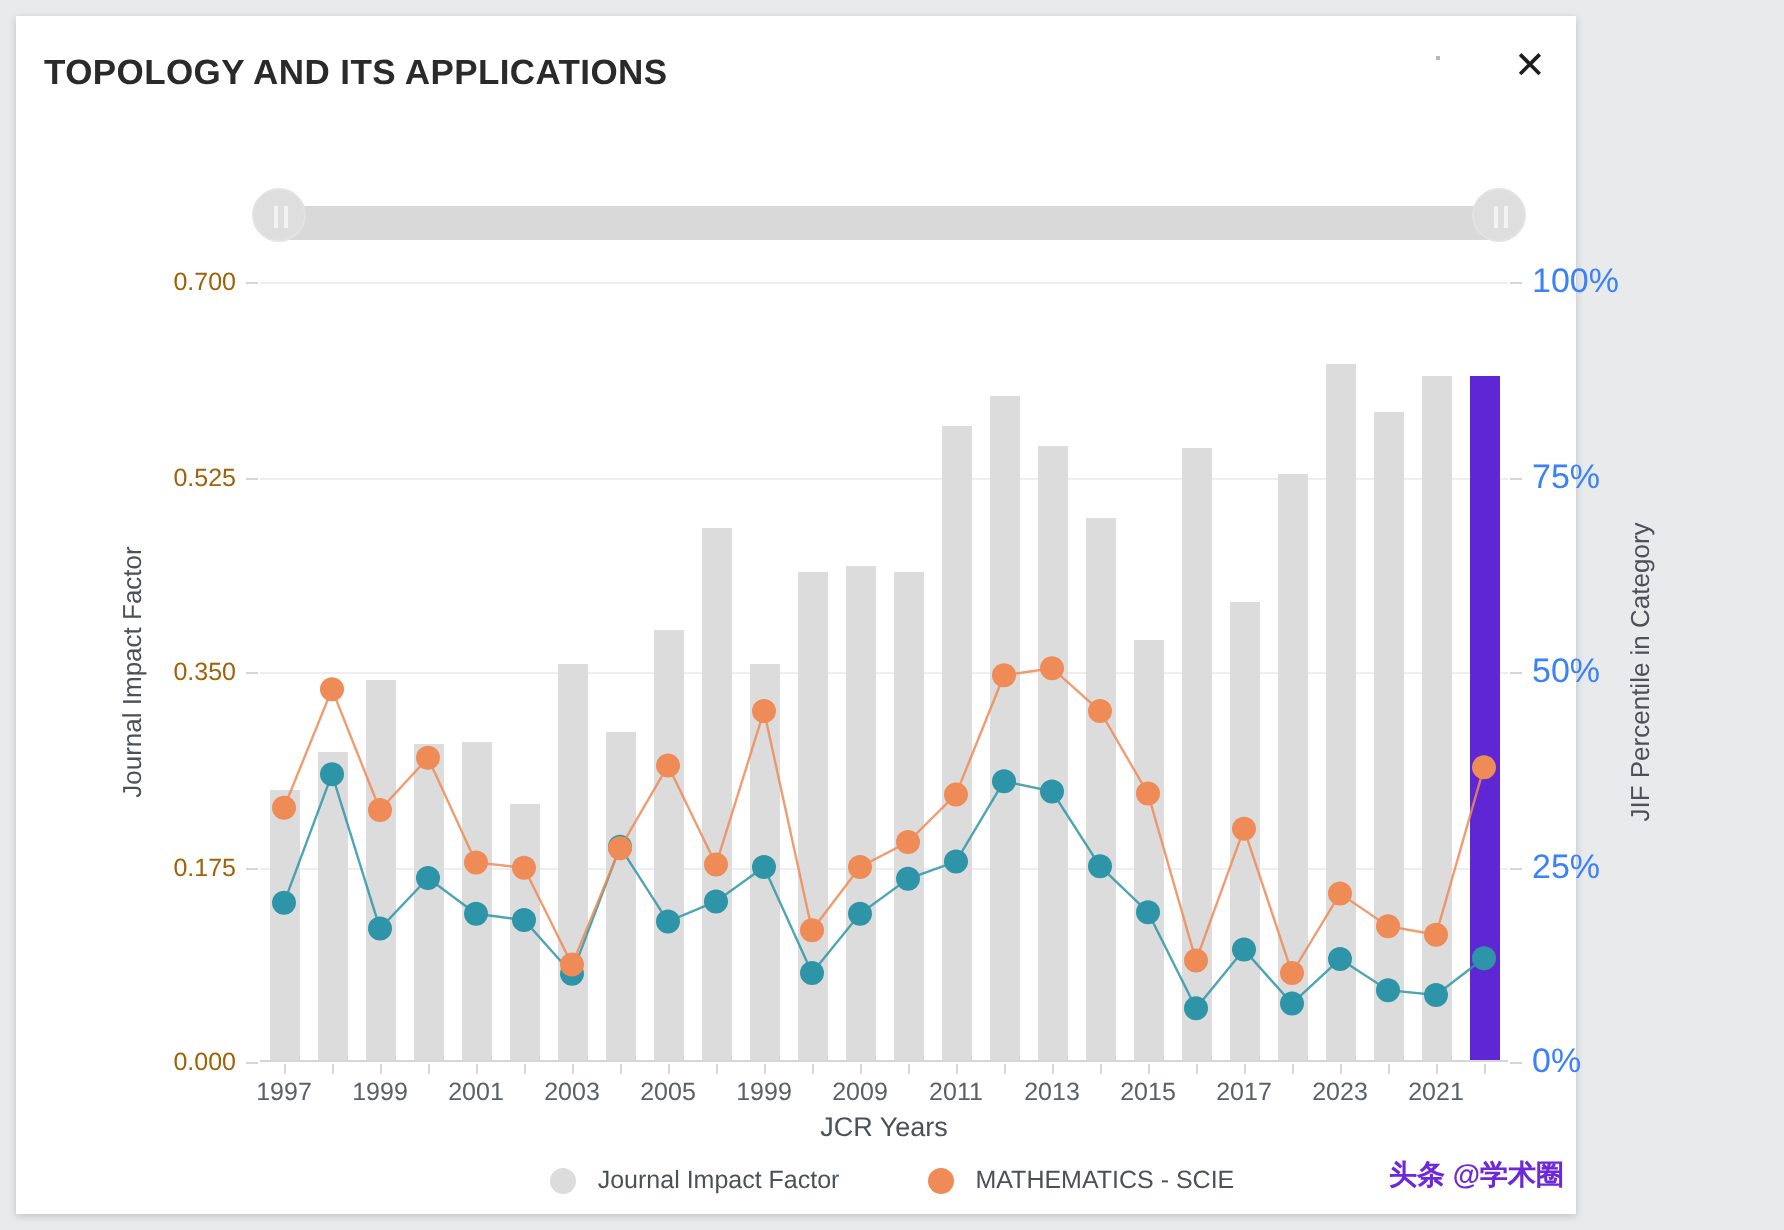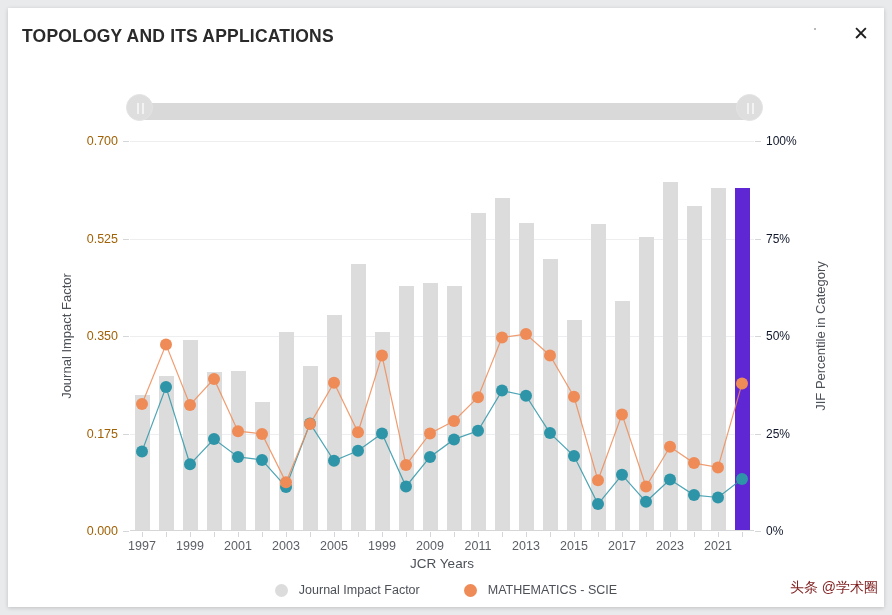--- a/index.html
+++ b/index.html
@@ -5,21 +5,21 @@
   * { box-sizing: border-box; margin: 0; padding: 0; }
   html, body {
     width: 892px; height: 615px;
     background: #e9eaec;
     font-family: "Liberation Sans", sans-serif;
     overflow: hidden;
   }
   #modal {
     position: absolute;
     left: 8px; top: 8px;
-    width: 876px; height: 599px;
+    width: 780px; height: 599px;
     background: #ffffff;
     box-shadow: 0 1px 4px rgba(0,0,0,0.18);
   }
   
   #header {
     position: absolute; left: 0; top: 0; width: 100%; height: 62px;
   }
   #page-title {
     position: absolute; left: 14px; top: 18px;
     font-size: 17.5px; font-weight: 700; letter-spacing: .2px;
@@ -80,21 +80,21 @@
   }
   .tick-mark-l { left: -7px; }
   .tick-mark-r { right: -7px; }
   .ytick-left {
     position: absolute; right: calc(100% + 12px);
     font-size: 12.5px; color: #a16207; white-space: nowrap;
     transform: translateY(-50%);
   }
   .ytick-right {
     position: absolute; left: calc(100% + 12px);
-    font-size: 12px; color: #0f172a; white-space: nowrap;
+    font-size: 17px; color: #3b82f6; white-space: nowrap;
     transform: translateY(-50%);
   }
   #axis-label-left {
     position: absolute; left: 58px; top: 208px;
     transform: translate(-50%,-50%) rotate(-90deg);
     font-size: 13px; color: #4c5057; white-space: nowrap;
   }
   #axis-label-right {
     position: absolute; left: 812px; top: 208px;
     transform: translate(-50%,-50%) rotate(-90deg);
@@ -134,21 +134,21 @@
     gap: 44px;
   }
   .legend-item { display: flex; align-items: center; gap: 11px; cursor: pointer; }
   .legend-swatch { width: 13px; height: 13px; border-radius: 50%; }
   .legend-label { font-size: 12.5px; color: #4c5057; white-space: nowrap; }
   
   #watermark {
     position: absolute; right: 6px; bottom: 10px;
     display: flex; align-items: center; gap: 6px;
   }
-  #wm-text { font-size: 14px; color: #7f1d1d; font-family: "Liberation Sans", sans-serif; }
+  #wm-text { font-size: 14px; color: #6d28d9; font-family: "Liberation Sans", sans-serif; font-weight: bold; }
 </style>
 </head>
 <body>
 
 <div id="modal">
 
   <div id="header">
     <div id="page-title">TOPOLOGY AND ITS APPLICATIONS</div>
     <div id="header-dot"></div>
     <div id="close-btn">✕</div>

